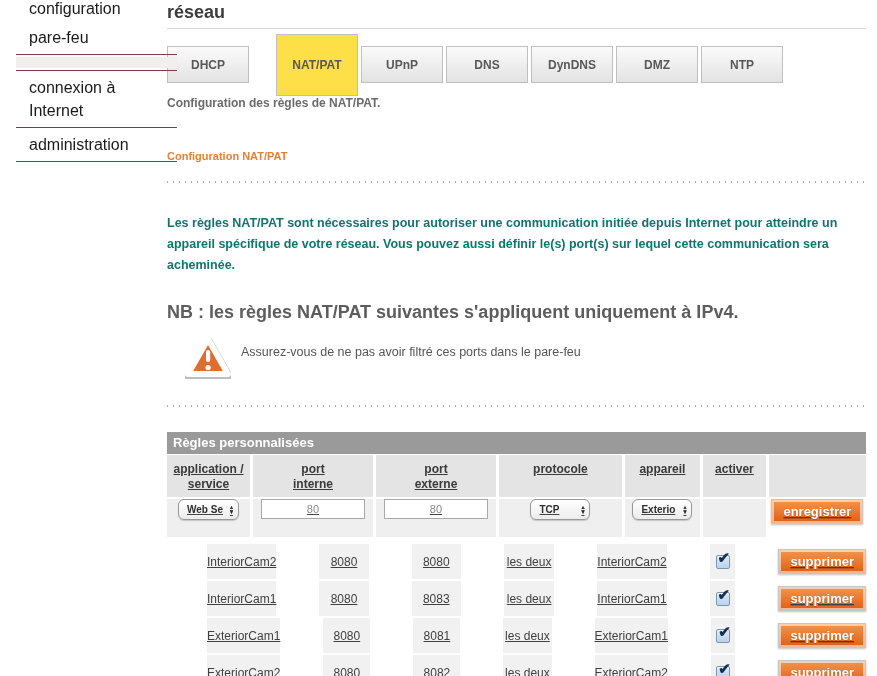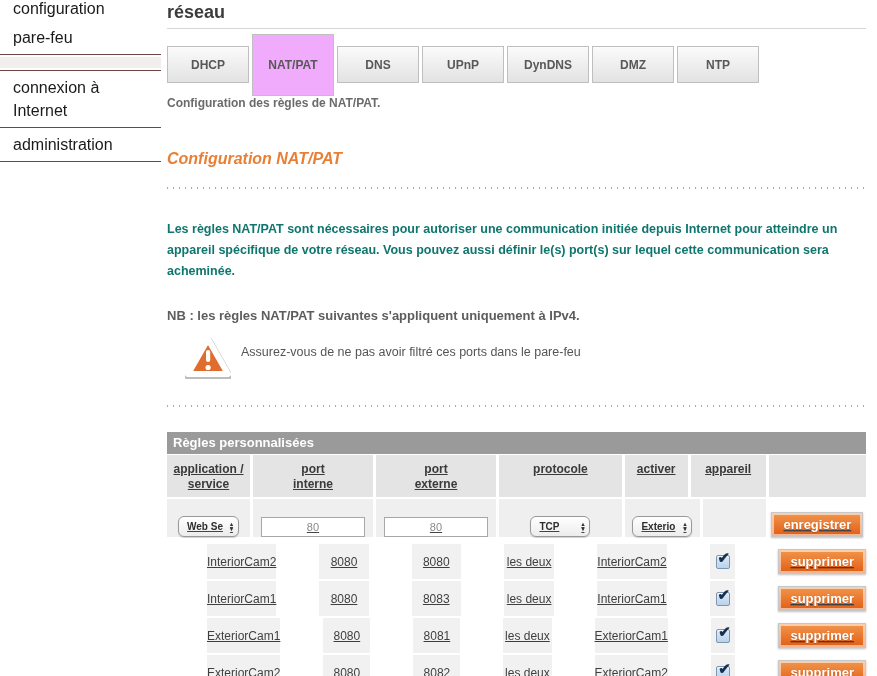--- a/index.html
+++ b/index.html
@@ -3,56 +3,56 @@
 <meta charset="utf-8">
 <style>
   * { margin:0; padding:0; box-sizing:border-box; }
   html,body { background:#fff; }
   body {
     width:877px; height:676px; overflow:hidden; position:relative;
     font-family:"Liberation Sans", sans-serif; color:#444;
   }
 
   
-  .sidebar { position:absolute; left:0; top:0; width:161px; }
+  .sidebar { position:absolute; left:16px; top:0; width:161px; }
   .side-item {
     font-size:16px; color:#1a1a1a; padding:3px 6px 3px 13px; line-height:23px;
     cursor:pointer;
   }
   .side-item:first-child { padding-top:0; margin-top:-3px; }
   .side-rule { border-top:1px solid #6e4444; margin:2px 0; }
   .side-band { height:11px; background:#f0efed; }
 
   
   .main { margin-left:167px; width:699px; }
   .page-head { padding-top:2px; border-bottom:1px solid #d6d6d6; padding-bottom:5px; }
   .page-title { font-size:18px; font-weight:bold; color:#3c3c3c; }
 
   .tabs { display:flex; gap:3px; margin-top:12px; height:47px; align-items:center; }
   .tab {
     width:82px; height:37px; display:flex; align-items:center; justify-content:center;
     background:linear-gradient(#fbfbfb,#e2e2e2);
     border:1px solid #bfbfbf; font-size:12px; font-weight:bold; color:#585858;
     cursor:pointer;
   }
-  .tab.active { background:#f0abfc; height:62px; }
+  .tab.active { background:#fde047; height:62px;margin-left:24px; }
 
   .intro { margin-top:8px; font-size:12px; font-weight:bold; color:#6b6b6b; }
 
-  .section-heading { margin-top:40px; font-size:16px; font-weight:bold; color:#e87f35;font-style:italic; }
+  .section-heading { margin-top:40px; font-size:11px; font-weight:bold; color:#e87f35; }
 
   .dotted {
     height:2px; margin-top:19px;
     background-image:repeating-linear-gradient(to right,
       #d9a05e 0, #d9a05e 1.5px, transparent 1.5px, transparent 6px);
   }
   .dotted.second { margin-top:26px; }
 
   .description { margin-top:30px; font-size:12.5px; font-weight:bold; color:#0f766e; line-height:21px; }
-  .note { margin-top:26px; font-size:13px; font-weight:bold; color:#5d5d5d; }
+  .note { margin-top:26px; font-size:18px; font-weight:bold; color:#5d5d5d; }
 
   .warning-row { margin-top:12px; margin-left:18px; display:flex; align-items:flex-start; }
   .warning-row svg { display:block; }
   .warning-text { font-size:12.5px; color:#555; margin-left:10px; margin-top:10px; }
 
   
   .rules-table { margin-top:25px; }
   .table-title {
     background:#9a9a9a; color:#fff; font-size:13px; font-weight:bold;
     height:22px; line-height:22px; padding-left:6px; margin-bottom:1px;
@@ -67,21 +67,21 @@
   .head-row .cell {
     background:#e4e4e4; height:42px; padding-top:7px;
     font-size:12px; font-weight:bold; color:#3a3a3a;
     text-align:center; white-space:pre-line; line-height:15px;
   }
   .head-row .cell.blank { background:#e4e4e4; }
 
   .form-row { margin-bottom:7px; }
   .form-row .cell {
     background:#efefef; height:38px;
-    display:flex; align-items:flex-end; justify-content:center;
+    display:flex; align-items:flex-start; justify-content:center;
   }
   .form-row .cell.action-cell { background:#fff; }
 
   .data-row { margin-bottom:2px; }
   .data-row .cell {
     background:#f1f1f1; height:35px;
     display:flex; align-items:center; justify-content:center;
     font-size:12px; color:#3f3f3f;margin-left:40px;
   }
   .data-row .cell.action-cell { background:#fff; }
@@ -139,22 +139,22 @@
 
 <main class="main">
 
   <div class="page-head">
     <h1 class="page-title">réseau</h1>
   </div>
 
   <div class="tabs">
     <div class="tab">DHCP</div>
     <div class="tab active">NAT/PAT</div>
+    <div class="tab">UPnP</div>
     <div class="tab">DNS</div>
-    <div class="tab">UPnP</div>
     <div class="tab">DynDNS</div>
     <div class="tab">DMZ</div>
     <div class="tab">NTP</div>
   </div>
 
   <p class="intro">Configuration des règles de NAT/PAT.</p>
 
   <h2 class="section-heading">Configuration NAT/PAT</h2>
 
   <div class="dotted"></div>
@@ -182,22 +182,22 @@
     <div class="table-title">Règles personnalisées</div>
 
     <div class="trow head-row">
       <div class="cell c1">application /
 service</div>
       <div class="cell c2">port
 interne</div>
       <div class="cell c3">port
 externe</div>
       <div class="cell c4">protocole</div>
+      <div class="cell c5">appareil</div>
       <div class="cell c6">activer</div>
-      <div class="cell c5">appareil</div>
       <div class="cell c7 blank"></div>
     </div>
 
     <div class="trow form-row">
       <div class="cell c1">
         <div class="mselect">
           <span>Web Se</span>
           <span class="stepper">
             <span>▴</span>
               <span>▾</span>

